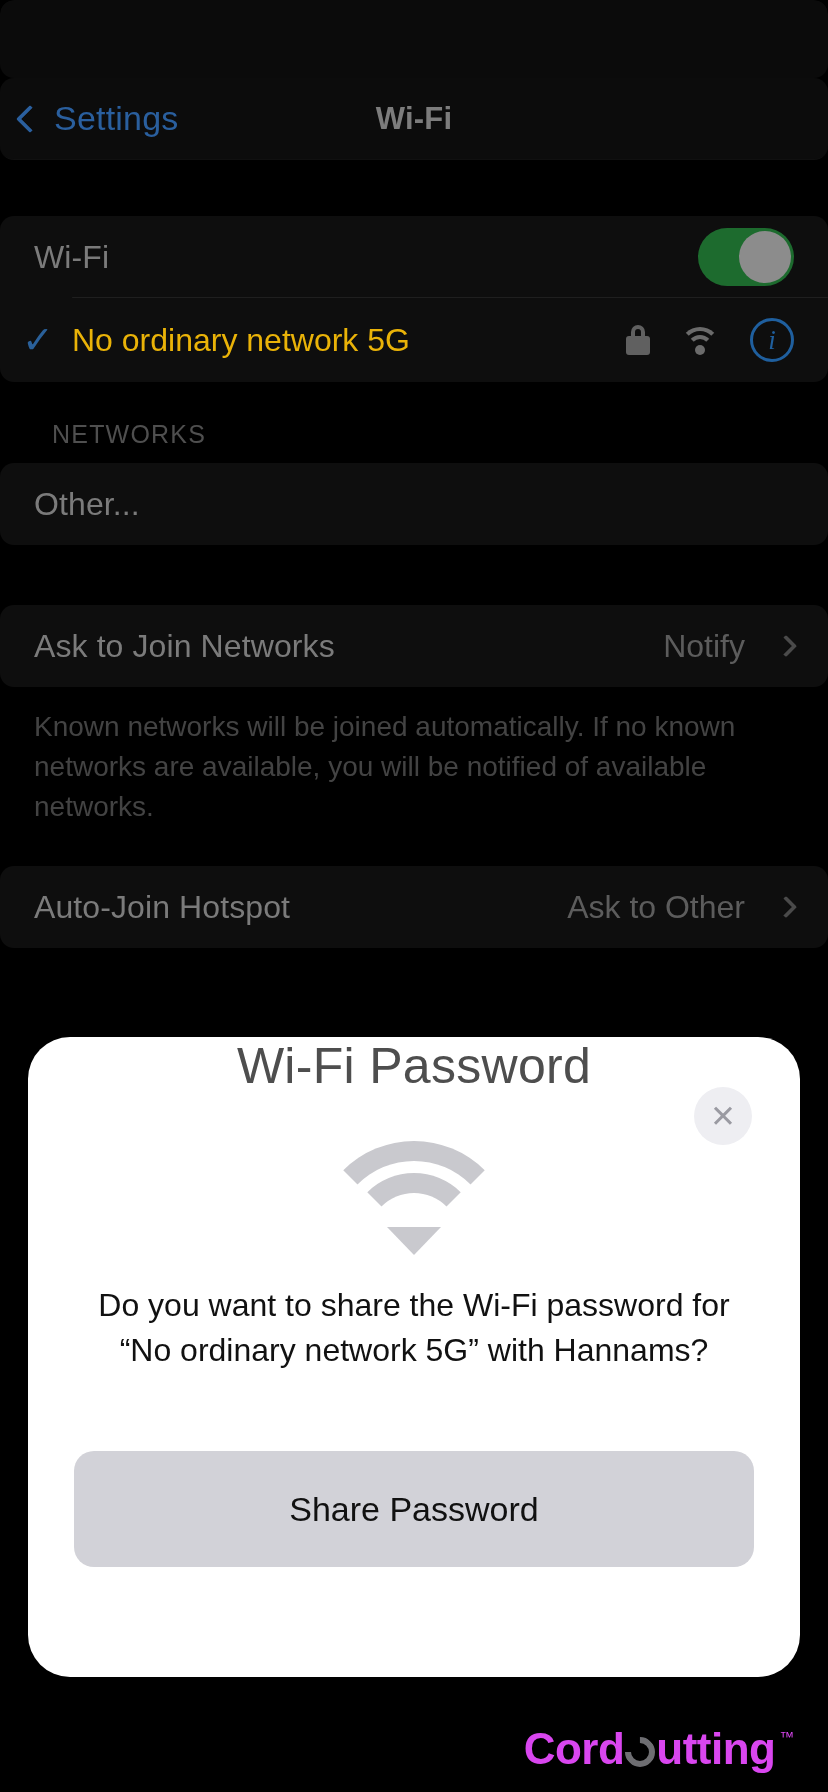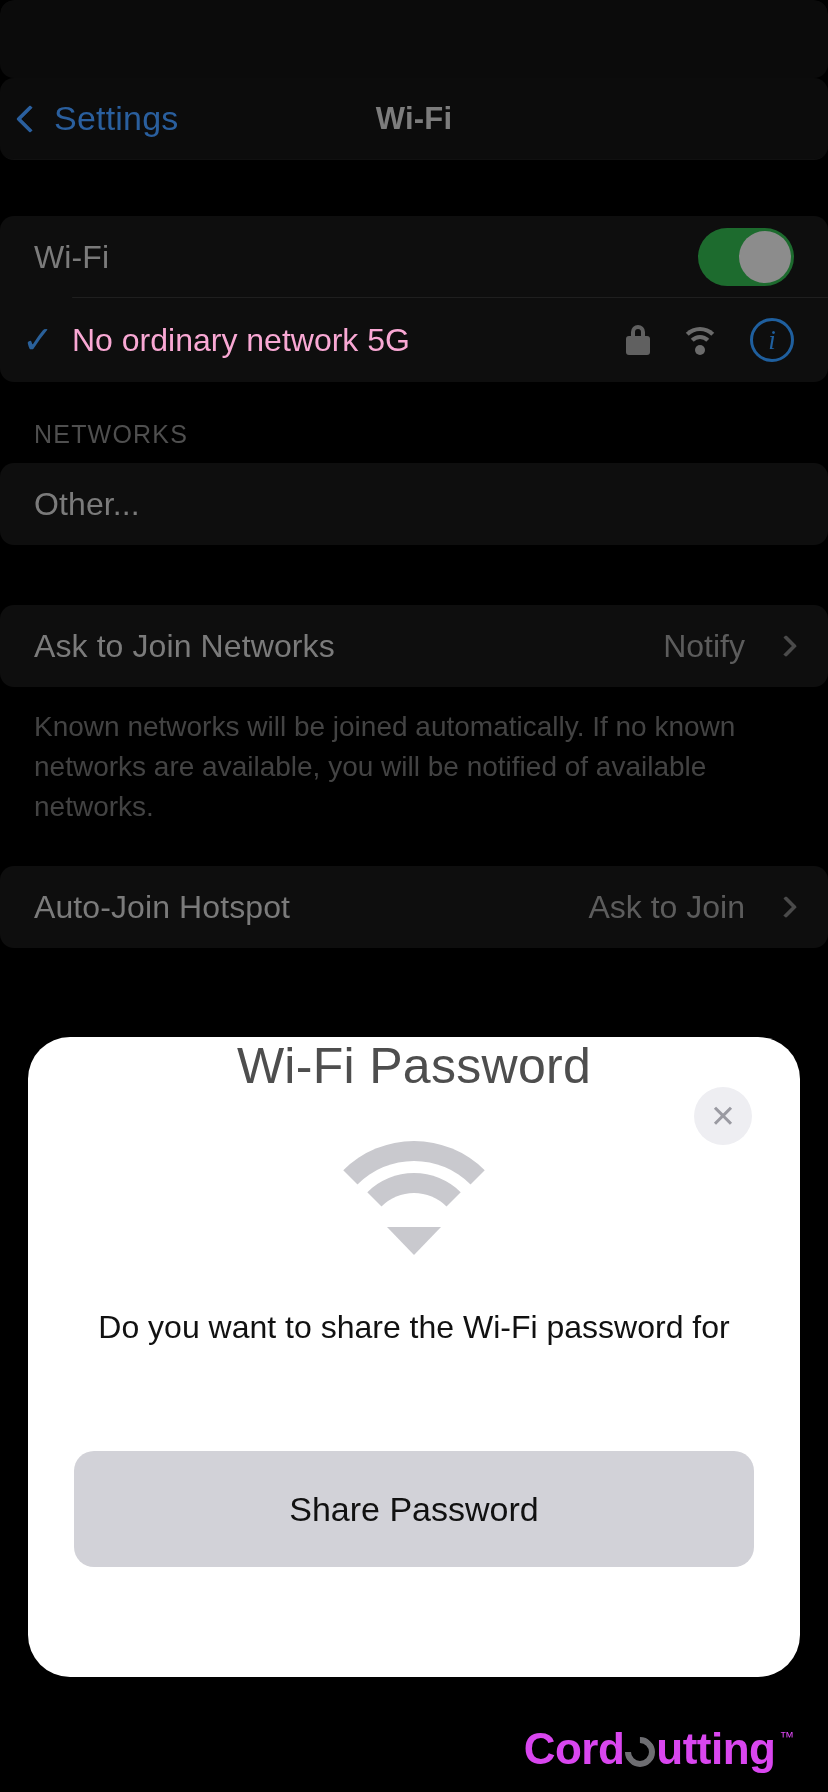--- a/index.html
+++ b/index.html
@@ -107,21 +107,21 @@
   .net-row { height:84px; padding:0 34px 0 22px; }
   .check {
     width:44px; flex:0 0 44px;
     color:#2a6099;
     font-size:38px;
     line-height:1;
     text-align:left;
   }
   .net-name {
     flex:1;
-    color:#f9a8d4;
+    color:#eab308;
     font-size:32px;
     margin-left:6px;
   }
   .net-icons { display:flex; align-items:center; gap:30px; }
 
   .lock-ico { width:24px; height:30px; position:relative; }
   .lock-ico .body {
     position:absolute; bottom:0; left:0;
     width:24px; height:19px; border-radius:3px;
     background:#606060;
@@ -155,21 +155,21 @@
     width:44px; height:44px; border-radius:22px;
     border:3px solid #1f5f9e;
     color:#1f5f9e;
     font-size:27px; font-style:italic;
     font-family:"Liberation Serif", serif;
     display:flex; align-items:center; justify-content:center;
   }
 
   
   .sec-header {
-    padding:38px 34px 14px;
+    padding:38px 52px 14px;
     color:#4f4f4f;
     font-size:25px;
     letter-spacing:1.2px;
     background:#000;
   }
   .sec-footer {
     padding:20px 34px 40px;
     color:#434343;
     font-size:28px;
     line-height:1.42;
@@ -222,21 +222,21 @@
   .modal-wifi i.c {
     width:0; height:0;
     top:86px;
     border:none;
     border-left:27px solid transparent;
     border-right:27px solid transparent;
     border-top:28px solid #c9c9ce;
     border-radius:0;
   }
   .modal-body {
-    margin-top:44px;
+    margin-top:22px;
     padding:0 46px;
     text-align:center;
     color:#111;
     font-size:32px;
     line-height:1.42;
   }
   .modal-btn {
     position:absolute;
     left:46px; right:46px;
     bottom:110px;
@@ -335,38 +335,39 @@
         <span class="row-label">Ask to Join Networks</span>
         <span class="row-value">Notify</span>
         <span class="chev-right"></span>
       </div>
     </div>
     <div class="sec-footer">Known networks will be joined automatically. If no known networks are available, you will be notified of available networks.</div>
 
     <div class="group">
       <div class="row">
         <span class="row-label">Auto-Join Hotspot</span>
-        <span class="row-value">Ask to Join</span>
+        <span class="row-value">Ask to Other</span>
         <span class="chev-right"></span>
       </div>
     </div>
   </div>
 
   <div id="modal">
     <div class="modal-close">✕</div>
     <div class="modal-title">Wi-Fi Password</div>
 
     <div class="modal-wifi">
       <i class="a"></i>
         <i class="b"></i>
         <i class="c"></i>
     </div>
 
     <div class="modal-body">
       <div>Do you want to share the Wi-Fi password for</div>
+      <div>“No ordinary network 5G” with Hannams?</div>
     </div>
 
     <div class="modal-btn">Share Password</div>
   </div>
 
   <div class="watermark">
     <span>Cord</span>
       <span class="wm-ring"></span>
       <span>utting</span>
       <span class="tm">™</span>

